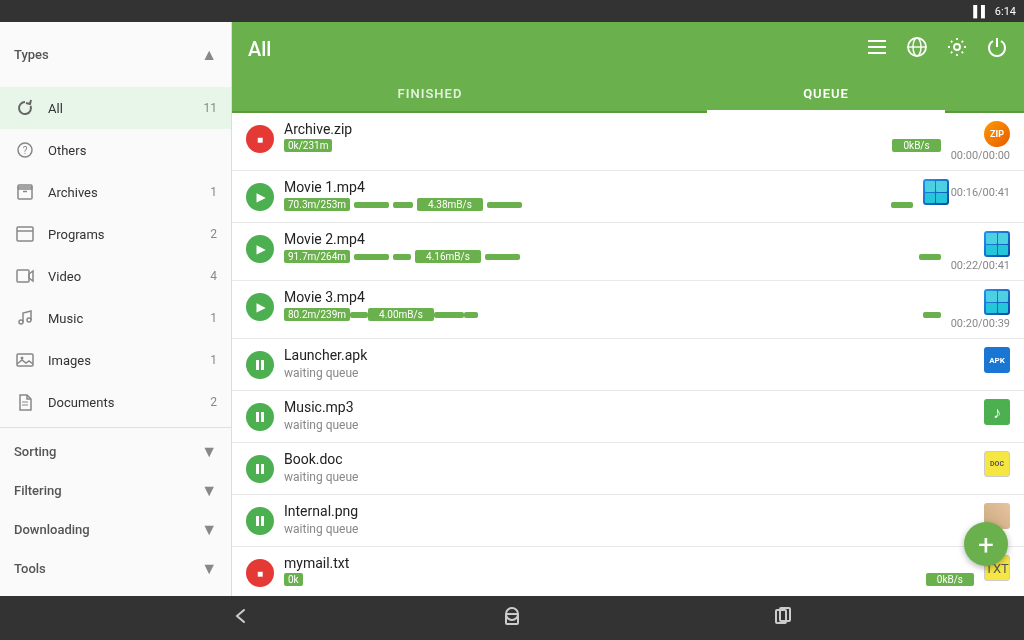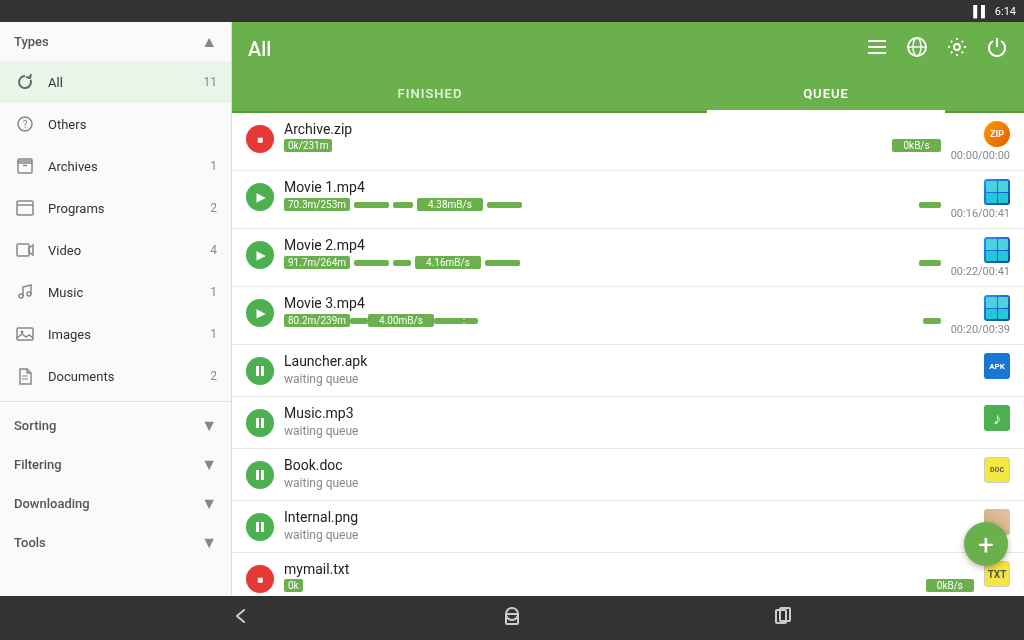--- a/index.html
+++ b/index.html
@@ -38,21 +38,21 @@
       flex-direction: column;
       overflow-y: auto;
       flex-shrink: 0;
       border-right: 1px solid #ddd;
     }
 
     .sidebar-section-header {
       display: flex;
       align-items: center;
       justify-content: space-between;
-      padding: 10px 14px;
+      padding: 23px 14px;
       font-size: 13px;
       color: #555;
       font-weight: 500;
       cursor: pointer;
     }
     .sidebar-section-header .chevron { font-size: 16px; color: #888; }
 
     .sidebar-item {
       display: flex;
       align-items: center;
@@ -476,21 +476,21 @@
           <div style="display:flex;align-items:center;gap:4px;margin-top:3px;">
             <span class="size-badge">70.3m/253m</span>
             <div style="width:35px;height:6px;background:#6ab04c;border-radius:2px;"></div>
             <div style="width:20px;height:6px;background:#6ab04c;border-radius:2px;"></div>
             <span class="speed-badge">4.38mB/s</span>
             <div style="width:35px;height:6px;background:#6ab04c;border-radius:2px;"></div>
             <div style="flex:1;"></div>
             <div style="width:22px;height:6px;background:#6ab04c;border-radius:2px;"></div>
           </div>
         </div>
-        <div style="display:flex;flex-direction:column;align-items:flex-end;gap:2px;">
+        <div style="display:flex;flex-direction:row;align-items:flex-end;gap:2px;">
           <div style="width:26px;height:26px;background:linear-gradient(135deg,#2196f3 0%,#0d47a1 100%);border-radius:3px;display:grid;grid-template-columns:1fr 1fr;gap:1px;padding:2px;">
             <div style="background:#4dd0e1;border-radius:1px;"></div>
             <div style="background:#4dd0e1;border-radius:1px;"></div>
             <div style="background:#26c6da;border-radius:1px;"></div>
             <div style="background:#26c6da;border-radius:1px;"></div>
           </div>
           <span class="dl-time">00:16/00:41</span>
         </div>
       </div>
 
@@ -625,21 +625,21 @@
         <div class="dl-info">
           <div class="dl-name">mymail.txt</div>
           <div style="display:flex;align-items:center;gap:6px;margin-top:2px;">
             <span class="size-badge">0k</span>
             <span style="flex:1;"></span>
             <span class="speed-badge">0kB/s</span>
           </div>
         </div>
         <div style="display:flex;flex-direction:column;align-items:flex-end;">
           <div style="width:26px;height:26px;background:#f5e642;border-radius:3px;display:flex;align-items:center;justify-content:center;border:1px solid #ccc;">
-            <span style="color:#555;font-size:10px;font-weight:bold;">TXT</span>
+            <span style="color:#555;font-size:13px;font-weight:normal;">TXT</span>
           </div>
         </div>
       </div>
 
       <div class="fab">+</div>
 
     </div>
 
   </div>
 </div>

